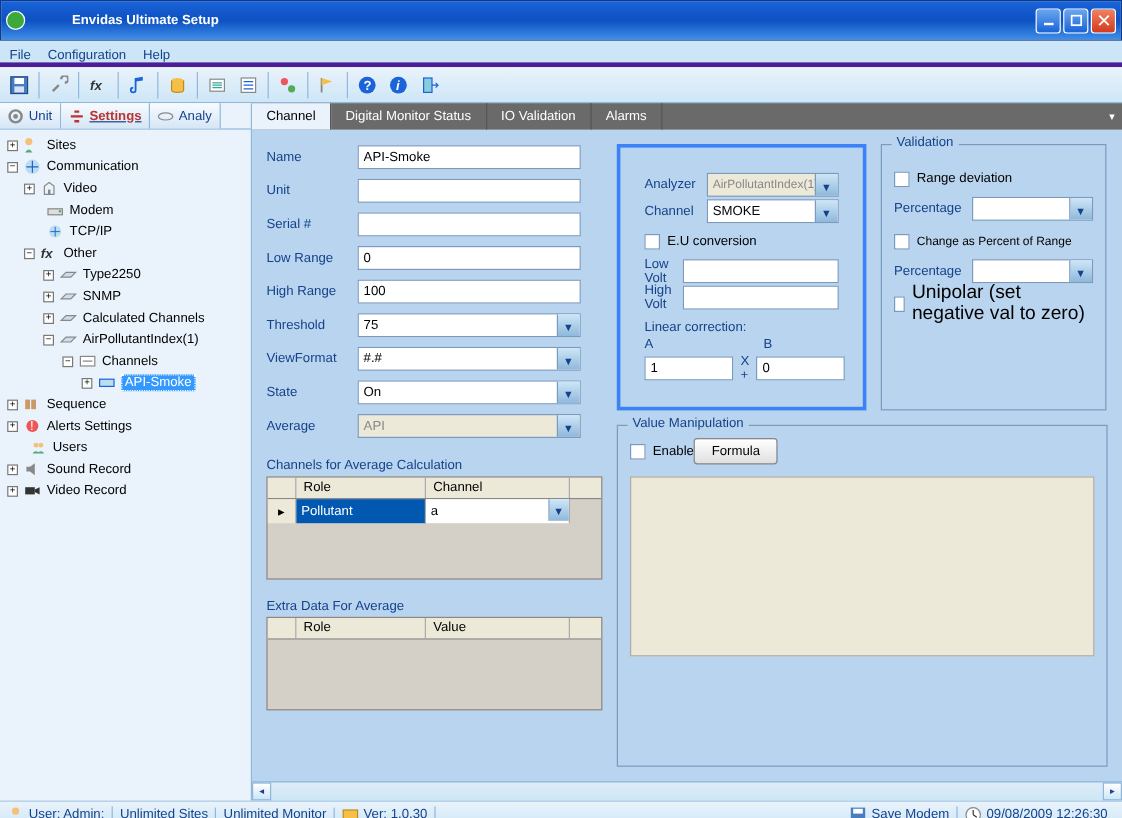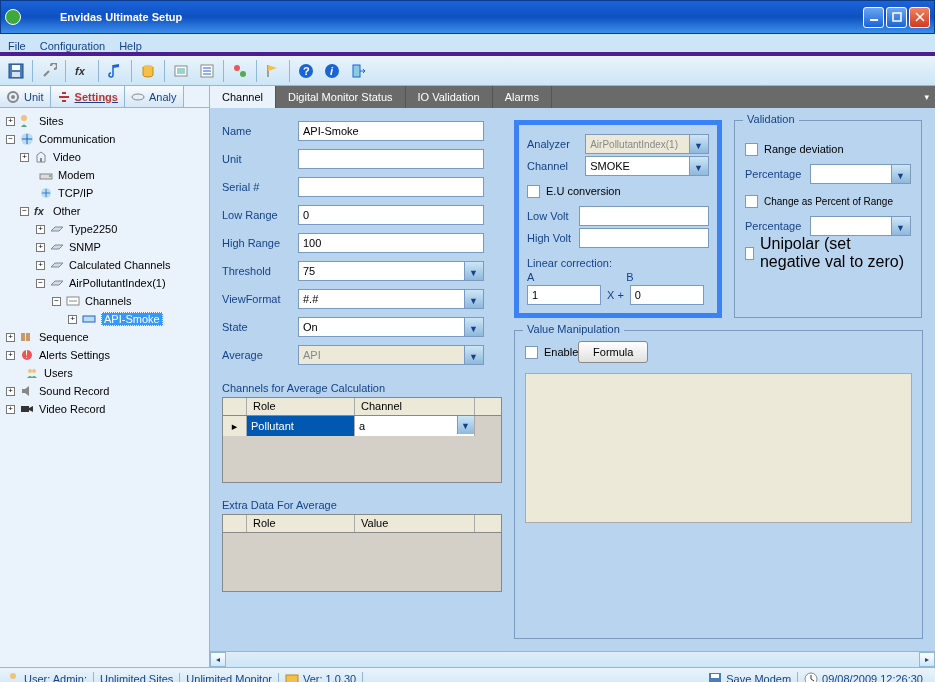--- a/index.html
+++ b/index.html
@@ -70,21 +70,21 @@
     .mini-grid-head { display: flex; background: #ece9d8; border-bottom: 1px solid #888; height: 18px; }
     .mini-grid-head div { border-right: 1px solid #aaa; padding: 2px 6px; }
     .mini-grid-row { display: flex; height: 20px; }
     .mini-cell { border-right: 1px solid #aaa; padding: 2px 4px; display: flex; align-items: center; }
     .cell-dark { background: #0058b0; color: #fff; }
     .cell-sel { background: #fff; position: relative; }
     .cell-sel::after { content: ""; position: absolute; right: 0; top: 0; width: 16px; height: 18px; background: linear-gradient(#cde6f7,#8fb8dc); border-left: 1px solid #7a9ac0; }
     .cell-sel .sel-caret { position: absolute; right: 4px; top: 5px; font-size: 9px; z-index: 1; color: #15428b; }
     .row-pointer { width: 24px; display: flex; align-items: center; justify-content: center; background: #ece9d8; border-right: 1px solid #aaa; }
 
-    .analyzer-box { border: 5px solid #3b82f6; padding: 8px; width: 208px; }
+    .analyzer-box { border: 3px solid #3b82f6; padding: 20px; width: 208px; }
     .val-group { width: 188px; }
     .validation-select { width: 106px; height: 20px; border: 1px solid #7a9ac0; background: #fff; display: flex; align-items: center; position: relative; }
     .validation-select::after { content: ""; position: absolute; right: 0; top: 0; width: 18px; height: 18px; background: linear-gradient(#cde6f7,#8fb8dc); border-left: 1px solid #7a9ac0; }
     .validation-select .caret { position: absolute; right: 5px; top: 6px; font-size: 9px; z-index: 1; color: #15428b; }
 
     .value-manip { border: 1px solid #7a9ac0; padding: 10px; flex: 1; margin-top: 12px; position: relative; }
     .vm-title { position: absolute; top: -8px; left: 8px; background: #b9d4ee; padding: 0 4px; color: #15428b; }
     .formula-btn { width: 70px; height: 22px; background: linear-gradient(#fff,#e0e0e0); border: 1px solid #888; border-radius: 3px; display: flex; align-items: center; justify-content: center; float: right; }
     .vm-content { background: #ece9d8; height: 150px; margin-top: 10px; border: 1px solid #aaa; }
 

